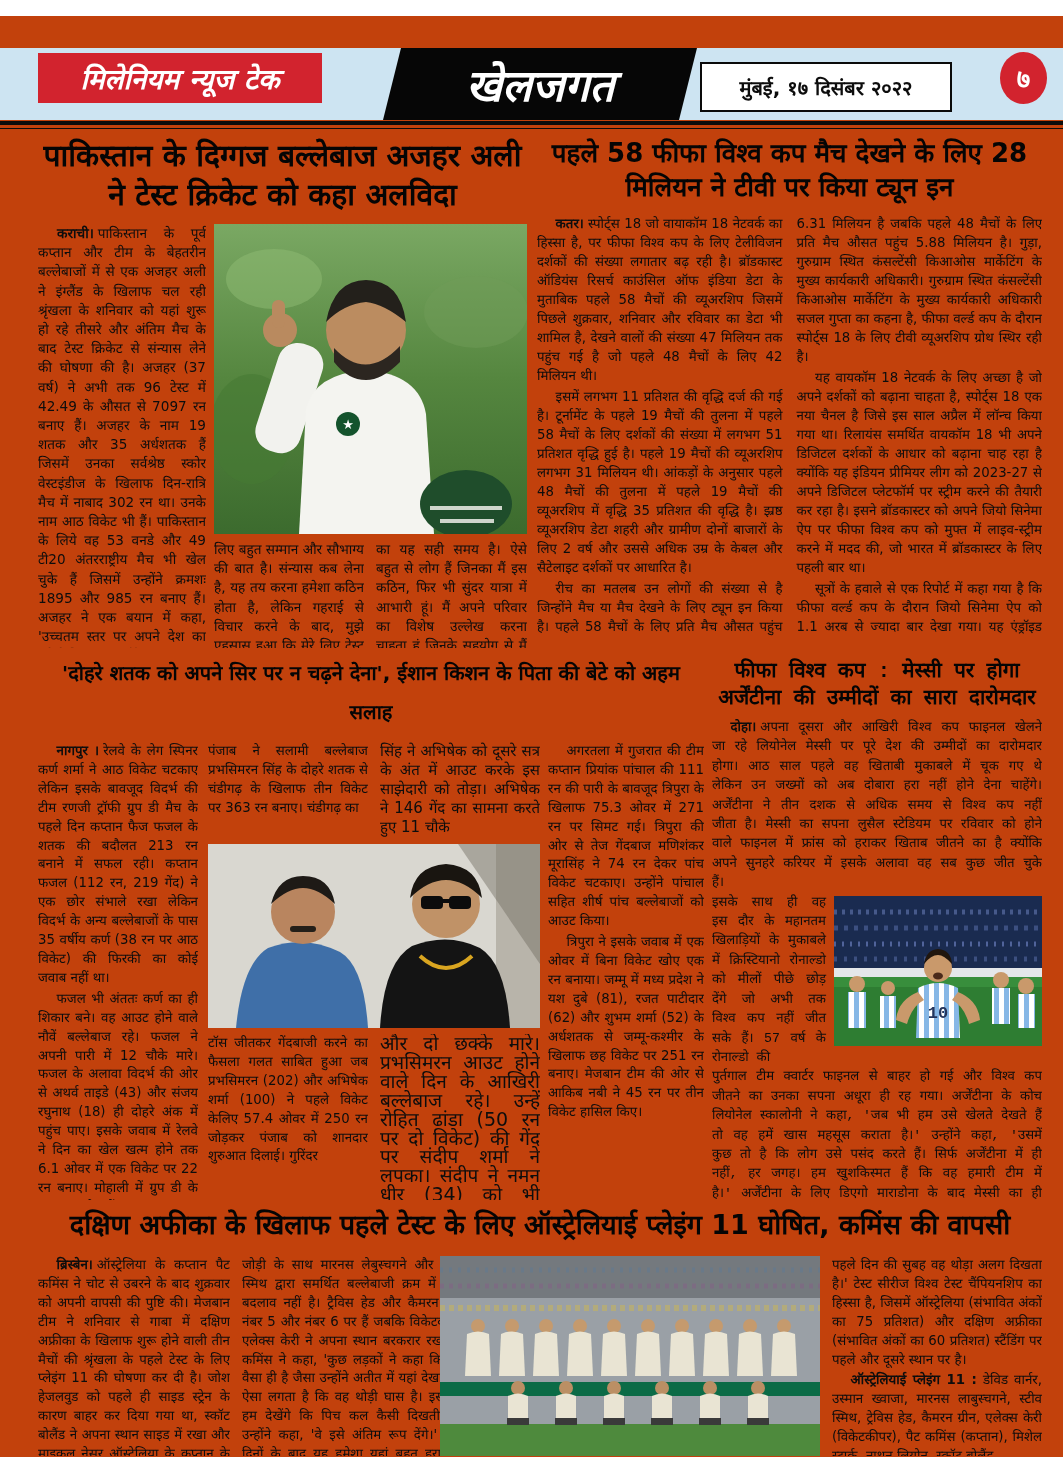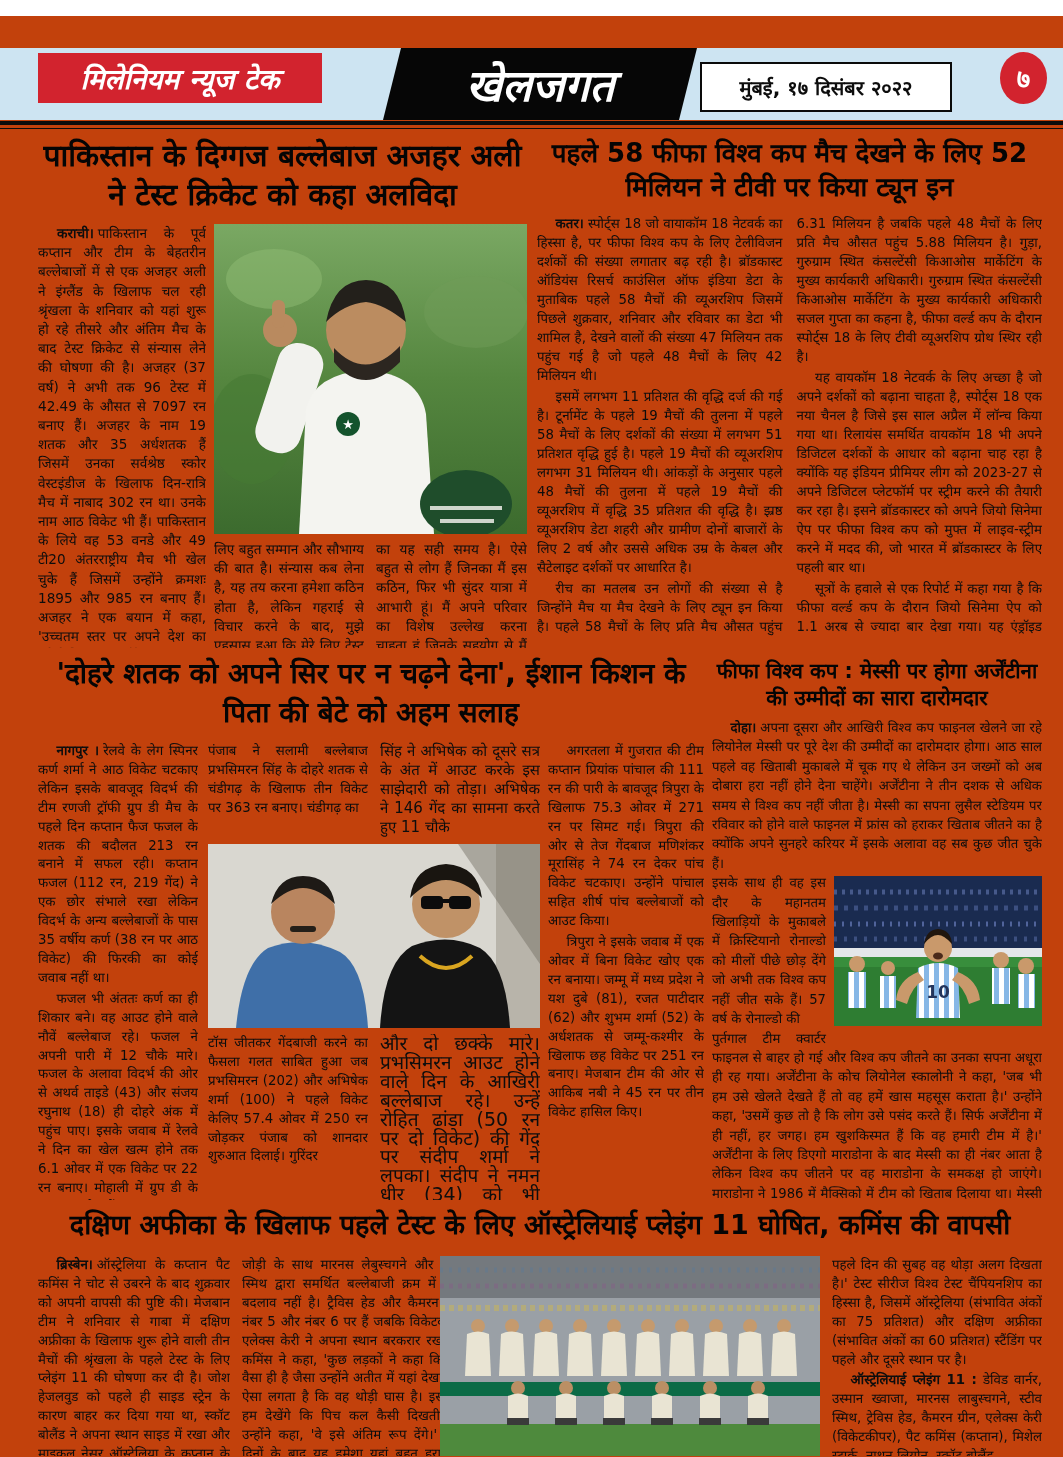--- a/index.html
+++ b/index.html
@@ -35,30 +35,30 @@
   .a-c2{left:176px;top:404px;width:150px;height:108px;font-size:13.6px;line-height:19.2px;}
   .a-c3{left:338px;top:404px;width:151px;height:108px;font-size:13.6px;line-height:19.2px;}
   
   .art-b{left:537px;top:120px;width:505px;height:512px;}
   .art-b .hl{font-size:26px;line-height:34px;}
   .b-body{position:absolute;left:0;top:78px;width:505px;height:434px;column-count:2;column-gap:14px;
     font-size:13.3px;line-height:19px;text-align:justify;overflow:hidden;}
   .b-body p{margin:0 0 2px 0;text-indent:1.4em;}
   
   .art-c{left:38px;top:638px;width:666px;height:546px;}
-  .art-c .hl{font-size:28px;line-height:39px;}
+  .art-c .hl{font-size:20px;line-height:39px;}
   .c-c1{left:0;top:88px;width:160px;height:458px;font-size:13.3px;line-height:18.9px;}
   .c-c2t{left:170px;top:88px;width:160px;height:100px;font-size:13.3px;line-height:18.9px;}
   .c-photo{left:170px;top:190px;width:332px;height:184px;}
   .c-c2b{left:170px;top:380px;width:160px;height:166px;font-size:13.3px;line-height:18.9px;}
   .c-c3t{left:342px;top:88px;width:160px;height:100px;font-size:15px;line-height:18.9px;}
   .c-c3b{left:342px;top:380px;width:160px;height:166px;font-size:19px;line-height:18.9px;}
   .c-c4{left:510px;top:88px;width:156px;height:458px;font-size:13.3px;line-height:18.9px;}
   
-  .art-d{left:712px;top:642px;width:330px;height:542px;}
+  .art-d{left:712px;top:642px;width:330px;height:542px;font-family:Liberation Mono, monospace;}
   .art-d .hl{font-size:20.5px;line-height:27px;}
   .d-body{position:absolute;left:0;top:60px;width:330px;height:482px;font-size:13.2px;line-height:19.4px;
     text-align:justify;overflow:hidden;}
   .d-body p{margin:0;text-indent:1.4em;}
   .d-body p.cont{text-indent:0;}
   .d-photo{float:right;width:208px;height:150px;margin:3px 0 4px 8px;background:#1a2b50;}
   .d-photo svg{display:block;width:100%;height:100%;}
   
   .art-e{left:38px;top:1192px;width:1004px;height:252px;}
   .art-e .hl{font-size:27px;line-height:34px;white-space:nowrap;}
@@ -118,21 +118,21 @@
     </div>
     <div class="bcol a-c2">
       <p class="cont"><span>लिए बहुत सम्मान और सौभाग्य की बात है। संन्यास कब लेना है, यह तय करना हमेशा कठिन होता है, लेकिन गहराई से विचार करने के बाद, मुझे एहसास हुआ कि मेरे लिए टेस्ट क्रिकेट से संन्यास लेने</span></p>
     </div>
     <div class="bcol a-c3">
       <p class="cont"><span>का यह सही समय है। ऐसे बहुत से लोग हैं जिनका मैं इस कठिन, फिर भी सुंदर यात्रा में आभारी हूं। मैं अपने परिवार का विशेष उल्लेख करना चाहता हूं जिनके सहयोग से मैं आज यहां हूं।'</span></p>
     </div>
   </div>
 
   <div class="art art-b">
-    <div class="hl">पहले 58 फीफा विश्व कप मैच देखने के लिए 52 मिलियन ने टीवी पर किया ट्यून इन</div>
+    <div class="hl">पहले 58 फीफा विश्व कप मैच देखने के लिए 28 मिलियन ने टीवी पर किया ट्यून इन</div>
     <div class="b-body">
       <p><b class="dl">कतर।</b><span>स्पोर्ट्स 18 जो वायाकॉम 18 नेटवर्क का हिस्सा है, पर फीफा विश्व कप के लिए टेलीविजन दर्शकों की संख्या लगातार बढ़ रही है। ब्रॉडकास्ट ऑडियंस रिसर्च काउंसिल ऑफ इंडिया डेटा के मुताबिक पहले 58 मैचों की व्यूअरशिप जिसमें पिछले शुक्रवार, शनिवार और रविवार का डेटा भी शामिल है, देखने वालों की संख्या 47 मिलियन तक पहुंच गई है जो पहले 48 मैचों के लिए 42 मिलियन थी।</span></p>
       <p>इसमें लगभग 11 प्रतिशत की वृद्धि दर्ज की गई है। टूर्नामेंट के पहले 19 मैचों की तुलना में पहले 58 मैचों के लिए दर्शकों की संख्या में लगभग 51 प्रतिशत वृद्धि हुई है। पहले 19 मैचों की व्यूअरशिप लगभग 31 मिलियन थी। आंकड़ों के अनुसार पहले 48 मैचों की तुलना में पहले 19 मैचों की व्यूअरशिप में वृद्धि 35 प्रतिशत की वृद्धि है। झ्रष्ठ व्यूअरशिप डेटा शहरी और ग्रामीण दोनों बाजारों के लिए 2 वर्ष और उससे अधिक उम्र के केबल और सैटेलाइट दर्शकों पर आधारित है।</p>
       <p>रीच का मतलब उन लोगों की संख्या से है जिन्होंने मैच या मैच देखने के लिए ट्यून इन किया है। पहले 58 मैचों के लिए प्रति मैच औसत पहुंच 6.31 मिलियन है जबकि पहले 48 मैचों के लिए प्रति मैच औसत पहुंच 5.88 मिलियन है। गुड़ा, गुरुग्राम स्थित कंसल्टेंसी किआओस मार्केटिंग के मुख्य कार्यकारी अधिकारी। गुरुग्राम स्थित कंसल्टेंसी किआओस मार्केटिंग के मुख्य कार्यकारी अधिकारी सजल गुप्ता का कहना है, फीफा वर्ल्ड कप के दौरान स्पोर्ट्स 18 के लिए टीवी व्यूअरशिप ग्रोथ स्थिर रही है।</p>
       <p>यह वायकॉम 18 नेटवर्क के लिए अच्छा है जो अपने दर्शकों को बढ़ाना चाहता है, स्पोर्ट्स 18 एक नया चैनल है जिसे इस साल अप्रैल में लॉन्च किया गया था। रिलायंस समर्थित वायकॉम 18 भी अपने डिजिटल दर्शकों के आधार को बढ़ाना चाह रहा है क्योंकि यह इंडियन प्रीमियर लीग को 2023-27 से अपने डिजिटल प्लेटफॉर्म पर स्ट्रीम करने की तैयारी कर रहा है। इसने ब्रॉडकास्टर को अपने जियो सिनेमा ऐप पर फीफा विश्व कप को मुफ्त में लाइव-स्ट्रीम करने में मदद की, जो भारत में ब्रॉडकास्टर के लिए पहली बार था।</p>
       <p>सूत्रों के हवाले से एक रिपोर्ट में कहा गया है कि फीफा वर्ल्ड कप के दौरान जियो सिनेमा ऐप को 1.1 अरब से ज्यादा बार देखा गया। यह एंड्रॉइड और आईओएस फोन पर सबसे ज्यादा डाउनलोड किया जाने वाला मुफ्त ऐप भी है। जानकारों के मुताबिक जियो सिनेमा के मासिक सक्रिय उपयोगकर्ता पहले 85-90 मिलियन से करीब 110 मिलियन तक पहुंच गए हैं।</p>
     </div>
   </div>
 
   <div class="art art-c">

